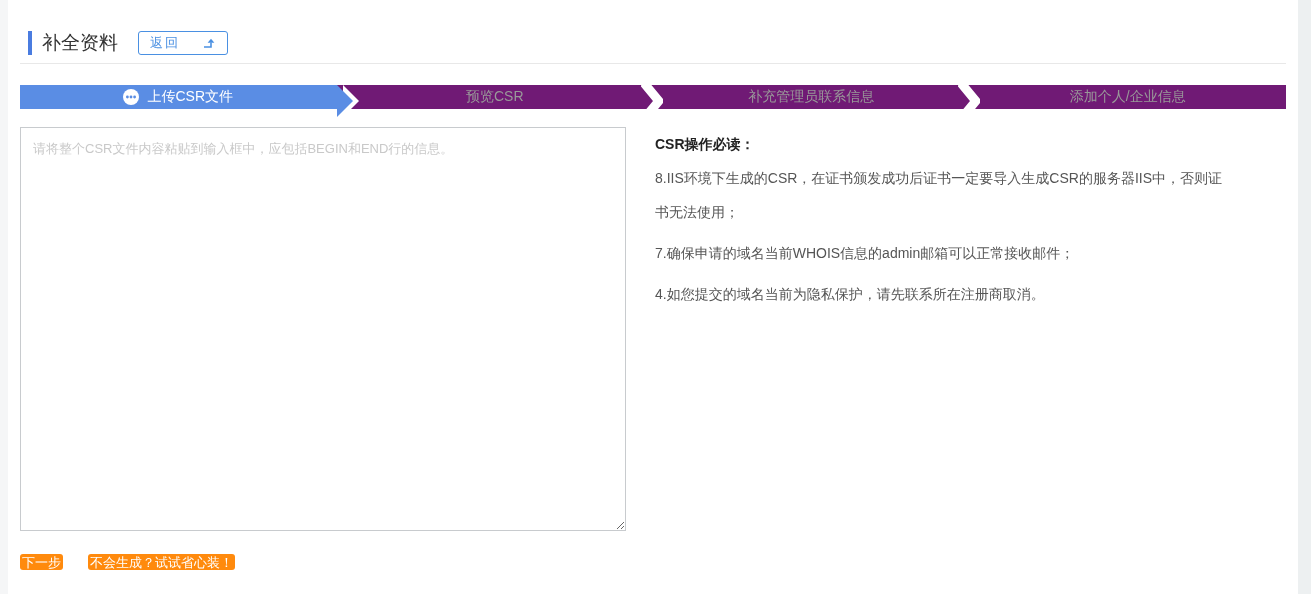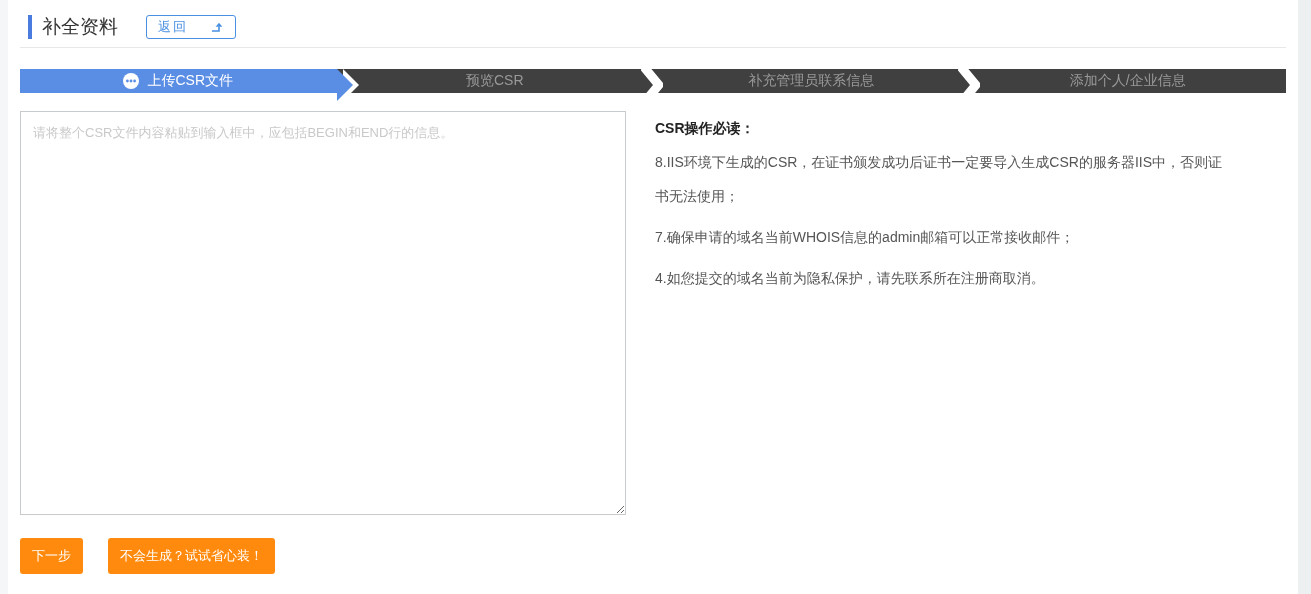--- a/index.html
+++ b/index.html
@@ -13,56 +13,56 @@
   }
   .edge-left {
     position: absolute; left: 0; top: 0; width: 8px; height: 100%;
     background: #f5f6f7;
   }
   .edge-right {
     position: absolute; right: 0; top: 0; width: 13px; height: 100%;
     background: #edf0f1;
   }
   .content {
-    position: absolute; left: 8px; right: 13px; top: 0;
+    position: absolute; left: 8px; right: 13px; top: 16px;
     padding: 0 12px;
   }
   
   .header {
     margin-top: 14px; height: 26px;
     display: flex; align-items: center;
     padding-left: 8px;
   }
   .page-title {
     border-left: 4px solid #4a7ce0;
     padding-left: 10px;
     font-size: 19px; color: #333; line-height: 24px;
   }
   .back-btn {
-    margin-left: 28px;
+    margin-left: 20px;
     display: inline-flex; align-items: center; gap: 23px;
     height: 24px; padding: 0 11px;
     background: #fff;
     border: 1px solid #4a90e2; border-radius: 3px;
     color: #4a90e2; font-size: 13px; letter-spacing: 2px;
     cursor: pointer;
     font-family: inherit;
   }
   .divider {
     margin-top: 7px;
     border-bottom: 1px solid #e8e8e8;
   }
   
   .stepper {
     margin-top: 21px; height: 24px;
     display: flex;
   }
   .step {
     flex: 1 1 0;
-    background: #404040;
+    background: #701a75;
     display: flex; align-items: center; justify-content: center;
     font-size: 14px; color: #999;
     position: relative;
   }
   .step.active {
     background: #5a8de4; color: #fff; z-index: 2;
   }
   .tip {
     position: absolute; left: 100%; top: 0;
     width: 0; height: 0;
@@ -94,21 +94,21 @@
     margin: 0; font-size: 14px; font-weight: bold; color: #222;
     line-height: 34px;
   }
   .notice p {
     margin: 0 0 7px; font-size: 14px; color: #555;
     line-height: 34px;
   }
   
   .actions { margin-top: 23px; display: flex; gap: 25px; }
   .btn-orange {
-    height: 36px; padding: 0 12px;
+    height: 16px; padding: 0 2px;
     background: #ff8a0d; color: #fff;
     border: none; border-radius: 3px;
     font-size: 13px; cursor: pointer;
     font-family: inherit;
   }
 </style>
 </head>
 <body>
 
 <div class="edge-left"></div>

